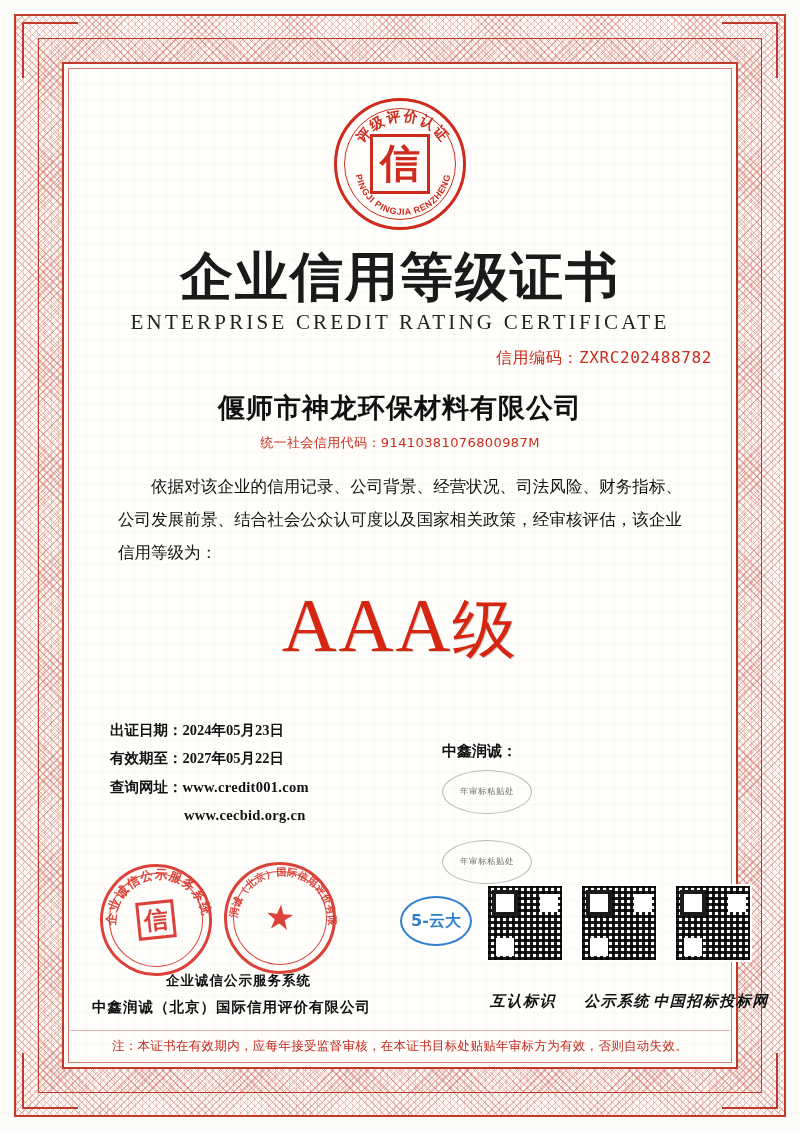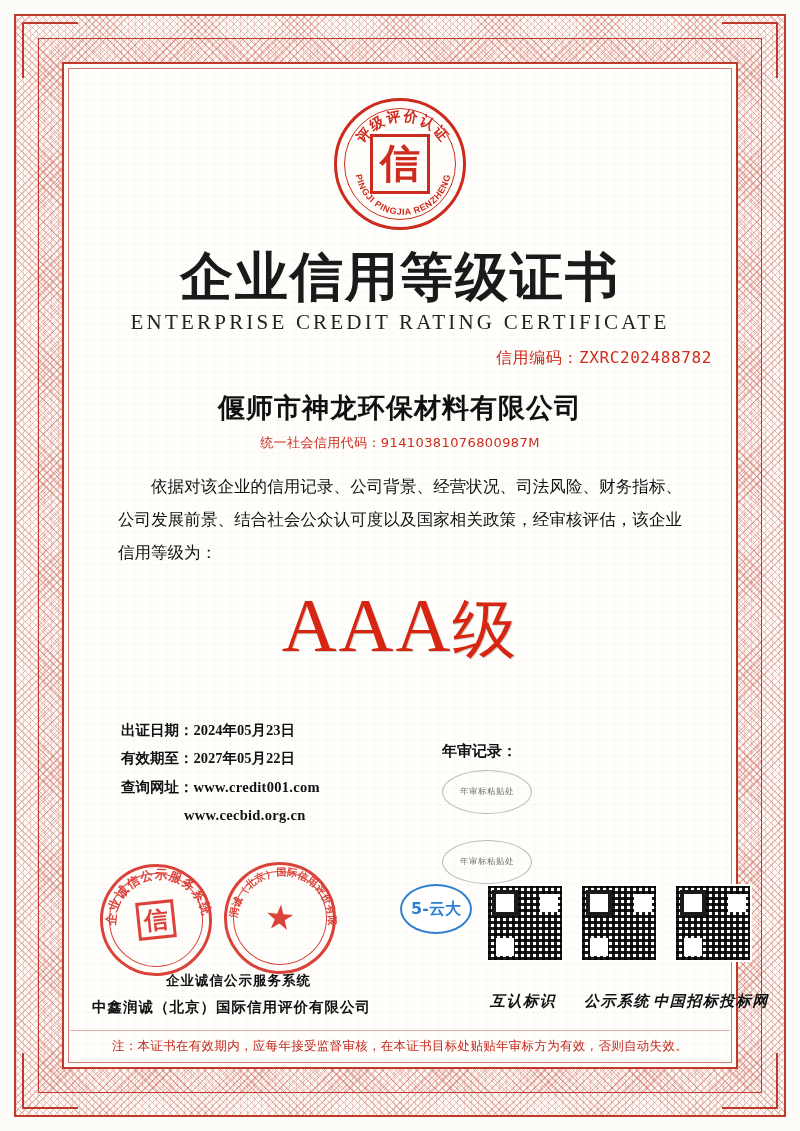--- a/index.html
+++ b/index.html
@@ -228,21 +228,21 @@
   .info {
     position: absolute;
     left: 40px;
     top: 646px;
     font-size: 14.5px;
     color: #111;
     font-family: "DejaVu Sans", sans-serif;
     line-height: 1.95;
   }
   .info .row { white-space: nowrap; }
-  .info .lbl { font-weight: bold; margin-left: 11px; }
+  .info .lbl { font-weight: bold; }
   .info .val-serif { font-family: "Liberation Serif", serif; font-weight: bold; }
   .info .url {
     font-family: "Liberation Serif", serif;
     font-weight: bold;
     letter-spacing: 0.3px;
   }
   .info .url-2 { padding-left: 74px; }
 
   .annual {
     position: absolute;
@@ -345,21 +345,21 @@
     font-weight: bold;
     color: #111;
     font-family: "DejaVu Sans", sans-serif;
     letter-spacing: 1px;
     white-space: nowrap;
   }
 
   
   .cloud-logo {
     position: absolute;
-    left: 330px; top: 24px;
+    left: 330px; top: 36px;
     width: 72px; height: 50px;
     border-radius: 50%;
     border: 2px solid #2f7fd0;
     box-sizing: border-box;
     background: #fff;
     display: flex;
     align-items: center;
     justify-content: center;
     color: #2f7fd0;
     font-size: 16px;
@@ -482,21 +482,21 @@
         <span class="lbl">有效期至：</span><span class="val-serif">2027年05月22日</span>
       </div>
       <div class="row">
         <span class="lbl">查询网址：</span><span class="url">www.credit001.com</span>
       </div>
       <div class="row">
         <span class="url url-2">www.cecbid.org.cn</span>
       </div>
     </div>
 
-    <div class="annual">年审记录：</div>
+    <div class="annual">中鑫润诚：</div>
     <div class="stamp-slots">
       <div class="slot">年审标粘贴处</div>
       <div class="slot">年审标粘贴处</div>
     </div>
 
     <div class="footer">
 
       <div class="seal seal-a">
         <div class="inner-ring"></div>
         <svg width="112" height="112" viewBox="0 0 112 112">

